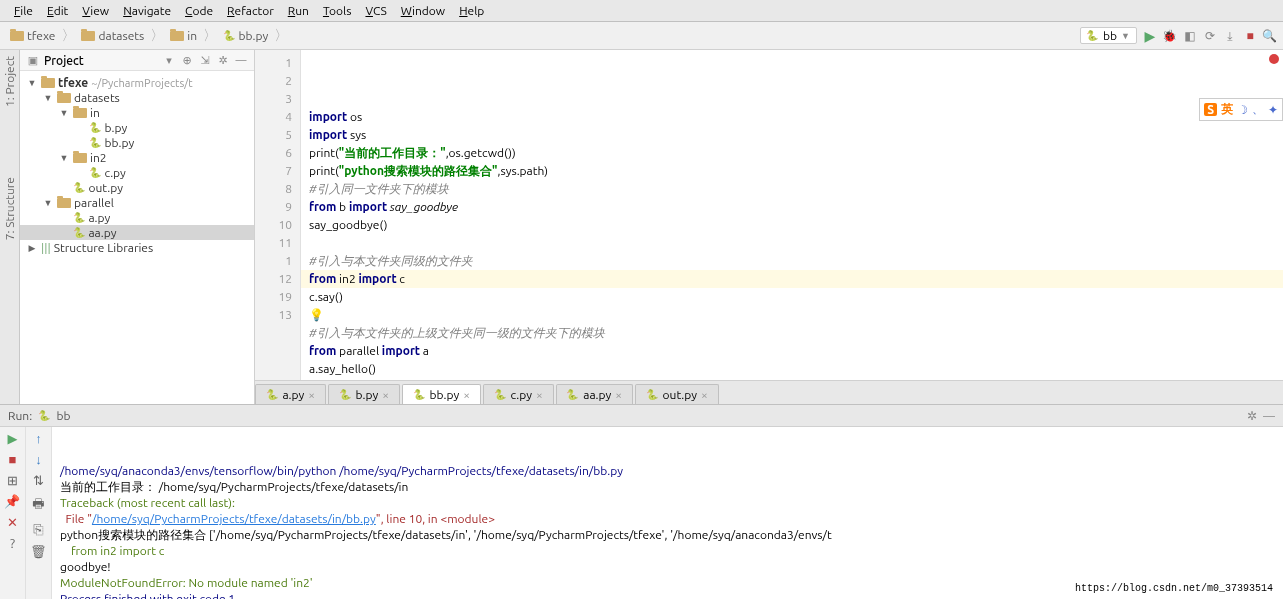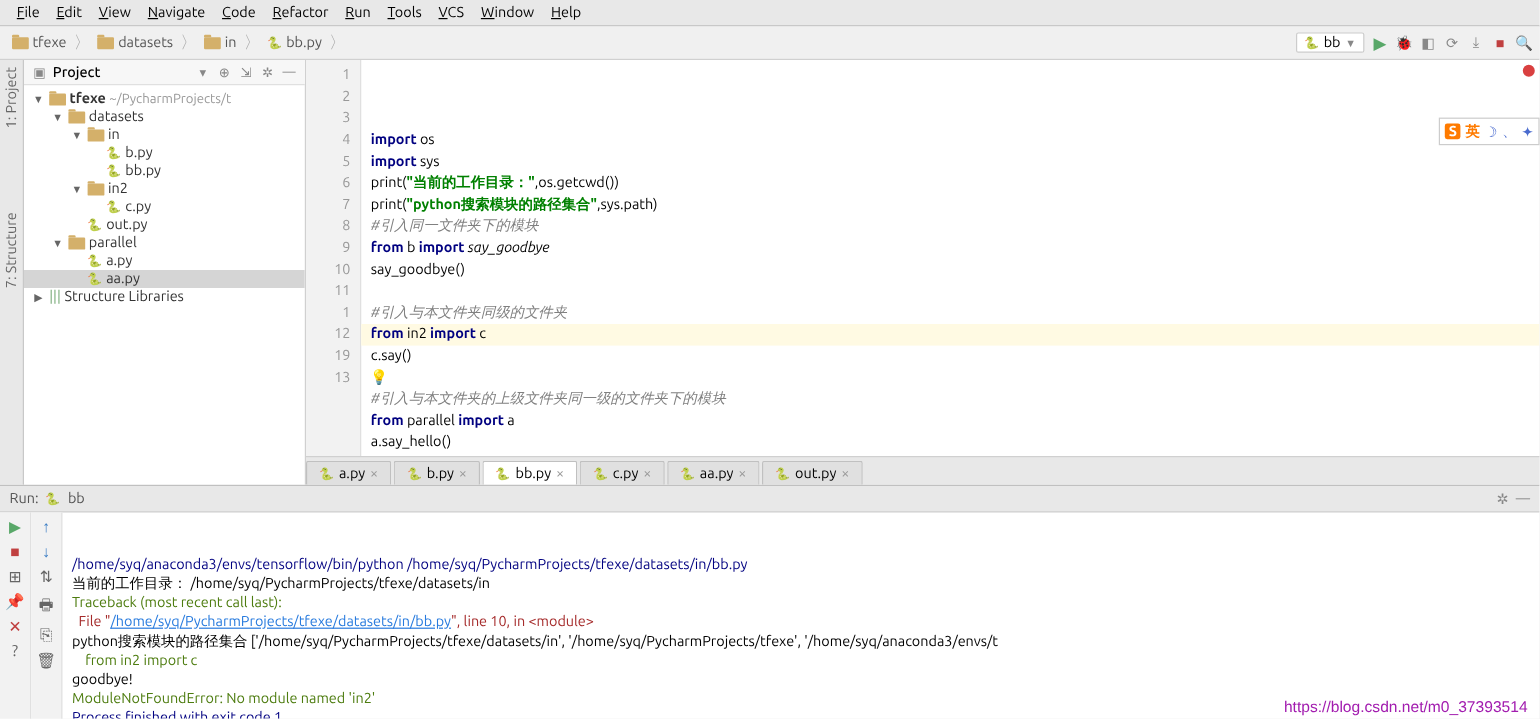--- a/index.html
+++ b/index.html
@@ -48,21 +48,21 @@
 .file-tab .close{color:#999;font-size:12px}
 .run-panel{height:195px;border-top:1px solid #c0c0c0;display:flex;flex-direction:column;background:#fff}
 .run-header{display:flex;align-items:center;padding:2px 8px;background:#e8e8e8;border-bottom:1px solid #d0d0d0;justify-content:space-between;height:22px}
 .run-header-left{display:flex;align-items:center;gap:6px;color:#555}
 .run-body{flex:1;display:flex;min-height:0}
 .run-rail{width:26px;background:#f2f2f2;border-right:1px solid #e0e0e0;display:flex;flex-direction:column;align-items:center;padding:4px 0;gap:6px}
 .run-rail2{width:26px;background:#f2f2f2;border-right:1px solid #e0e0e0;display:flex;flex-direction:column;align-items:center;padding:4px 0;gap:6px}
 .run-rail span,.run-rail2 span{font-size:13px;color:#666}
 .console{flex:1;padding:4px 8px;font-family:"DejaVu Sans Mono",monospace;font-size:13px;line-height:16px;white-space:pre;overflow:hidden;position:relative}
 .c-blue{color:#000080}.c-red{color:#4d7c0f}.c-link{color:#287bde;text-decoration:underline}
-.watermark{position:absolute;right:10px;bottom:2px;color:#a21caf;font-size:13px;font-family:Liberation Sans, sans-serif}
+.watermark{position:absolute;right:10px;bottom:2px;color:#000000;font-size:10px;font-family:Liberation Mono, monospace}
 .ime-bar{position:absolute;right:0;top:98px;background:#fff;border:1px solid #ccc;display:flex;align-items:center;gap:4px;padding:2px 4px;z-index:50}
 .ime-bar .sogou{background:#ff7b00;color:#fff;font-weight:bold;padding:0 3px;border-radius:2px}
 .ime-bar .moon{color:#4a6bce}
 </style>
 </head>
 <body>
 
 <div class="menubar" id="menubar">
     <span><u>F</u>ile</span>
     <span><u>E</u>dit</span>

